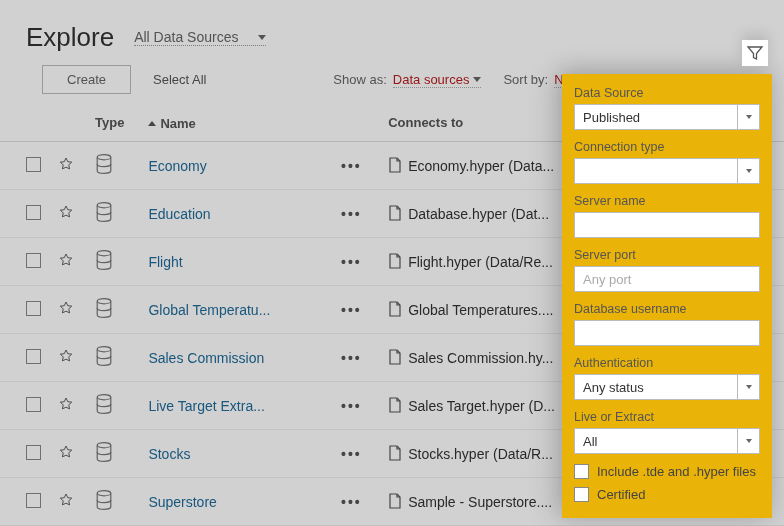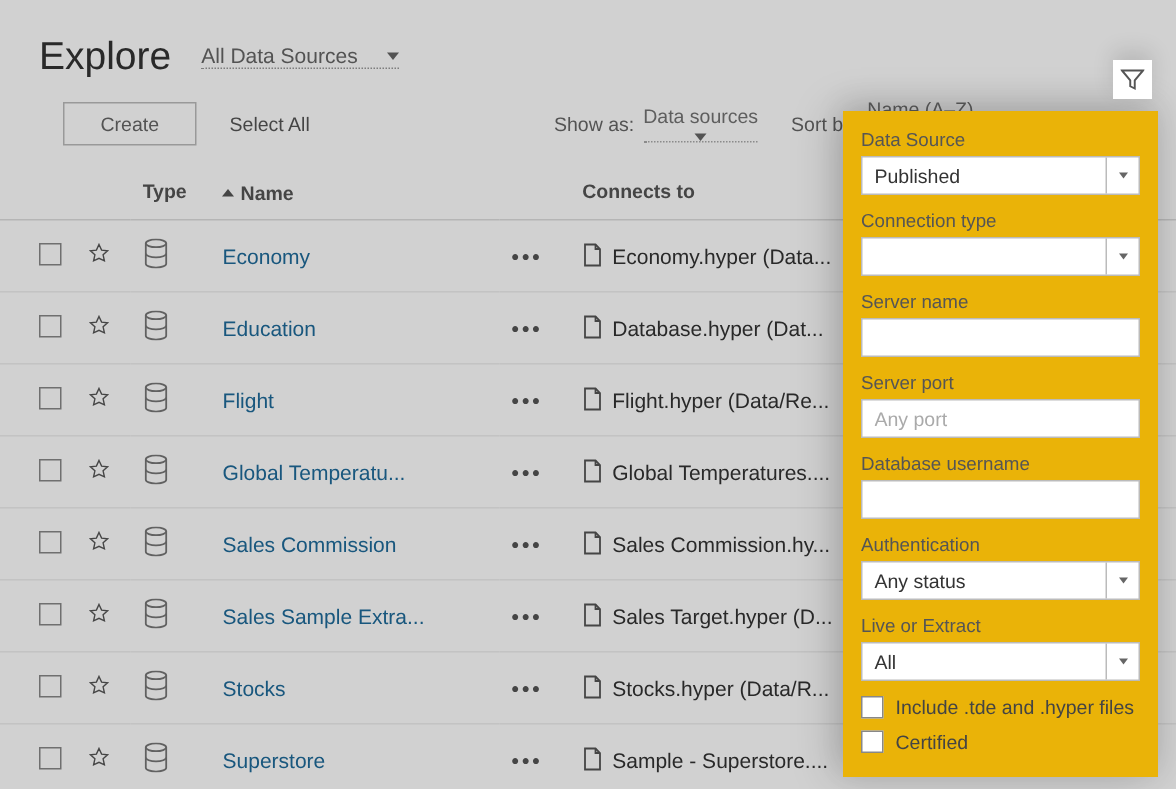--- a/index.html
+++ b/index.html
@@ -11,21 +11,21 @@
   .hdr { padding: 22px 26px 8px 26px; display: flex; align-items: center; gap: 20px; text-align: right; }
   .hdr h1 { font-size: 26px; font-weight: 400; color: #333; }
   .all-ds { font-size: 14px; color: #666; border-bottom: 1px dotted #999; display: inline-flex; align-items: center; gap: 20px; }
   .chev-d { width:0; height:0; border-left:4px solid transparent; border-right:4px solid transparent; border-top:5px solid #666; display:inline-block; }
 
   
   .tbar { padding: 4px 26px 10px 26px; display: flex; align-items: center; gap: 22px; font-size: 13px; color: #555; margin-left: 16px; }
   .create-btn { border: 1px solid #bbb; background: #fff; color: #666; padding: 6px 24px; font-size: 13px; }
   .tbar-spacer { flex: 1; }
   .showas, .sortby { display: inline-flex; align-items: center; gap: 6px; color: #666; }
-  .showas .val, .sortby .val { color: #737373; border-bottom: 1px dotted #aaa; display: inline-flex; align-items:center; gap:4px;flex-direction:column; }
+  .showas .val, .sortby .val { color: #b91c1c; border-bottom: 1px dotted #aaa; display: inline-flex; align-items:center; gap:4px; }
   .arrow-up { width:0; height:0; border-left:4px solid transparent; border-right:4px solid transparent; border-bottom:5px solid #555; display:inline-block; }
   .listicon { display:inline-flex; flex-direction:column; gap:2px; padding:2px; }
   .listicon span { display:block; width:13px; height:2px; background:#555; }
   .funnel { width:16px; height:16px; }
 
   
   .tbl { width: 100%; border-collapse: collapse; }
   .tbl th { text-align: left; font-size: 13px; font-weight: 600; color: #555; padding: 10px 8px; border-bottom: 1px solid #ddd; margin-left: 17px; }
   .tbl td { font-size: 14px; padding: 12px 8px; border-bottom: 1px solid #eee; vertical-align: middle; white-space: nowrap; overflow: hidden; text-overflow: ellipsis; }
   .col-check { width: 42px; padding-left: 26px !important; }
@@ -201,21 +201,21 @@
         <tr>
           <td class="col-check"><span class="checkbox"></span></td>
           <td class="col-star"><svg class="star" viewBox="0 0 24 24">
               <path d="M12 3l2.6 5.6 6 .6-4.5 4.1 1.3 6L12 16.8 6.6 19.3l1.3-6L3.4 9.2l6-.6z"></path>
             </svg></td>
           <td class="col-type"><svg class="dbicon" viewBox="0 0 18 20">
               <ellipse cx="9" cy="3.2" rx="6.8" ry="2.6" fill="none" stroke="#777" stroke-width="1.2"></ellipse>
               <path d="M2.2 3.2v13.6c0 1.4 3 2.6 6.8 2.6s6.8-1.2 6.8-2.6V3.2" fill="none" stroke="#777" stroke-width="1.2"></path>
               <path d="M2.2 10c0 1.4 3 2.6 6.8 2.6s6.8-1.2 6.8-2.6" fill="none" stroke="#777" stroke-width="1.2"></path>
             </svg></td>
-          <td class="col-name"><span class="link">Sales Sample Extra...</span></td>
+          <td class="col-name"><span class="link">Live Target Extra...</span></td>
           <td class="col-act"><span class="dots">•••</span></td>
           <td class="col-conn"><svg class="fileicon" viewBox="0 0 14 16">
               <path d="M2 1h7l3 3v11H2z"></path>
               <path d="M9 1v3h3"></path>
             </svg><span>Sales Target.hyper (D...</span></td>
         </tr>
         <tr>
           <td class="col-check"><span class="checkbox"></span></td>
           <td class="col-star"><svg class="star" viewBox="0 0 24 24">
               <path d="M12 3l2.6 5.6 6 .6-4.5 4.1 1.3 6L12 16.8 6.6 19.3l1.3-6L3.4 9.2l6-.6z"></path>

